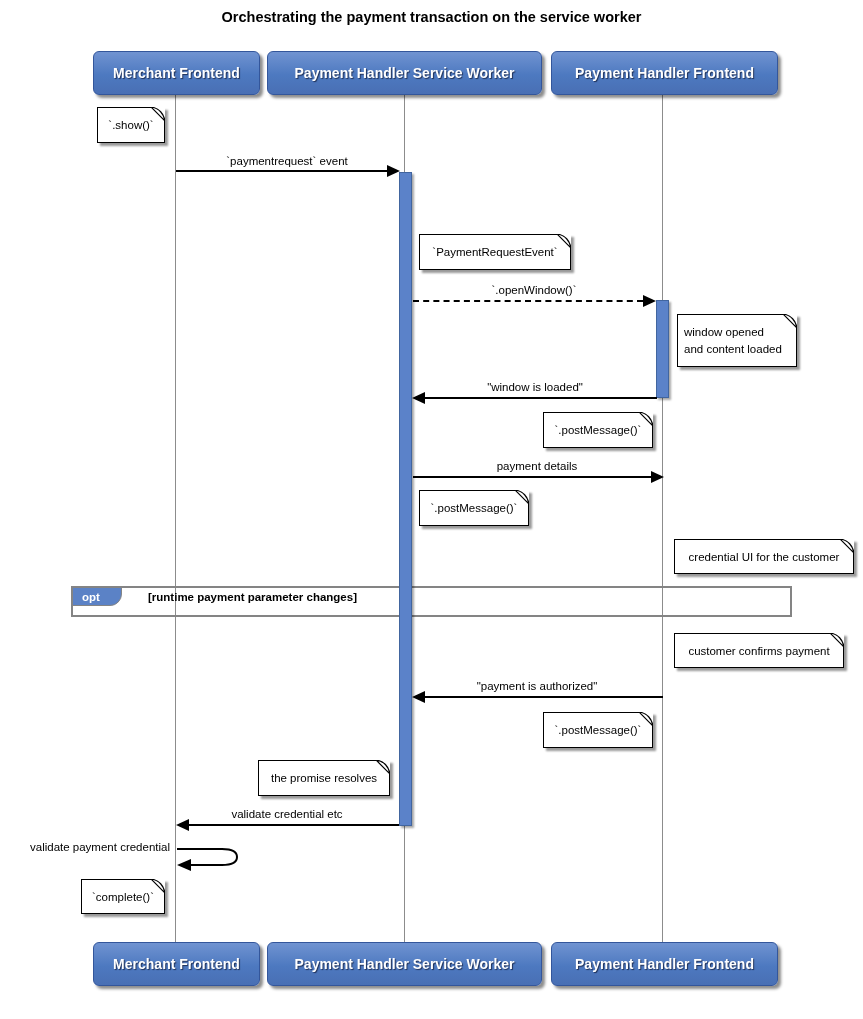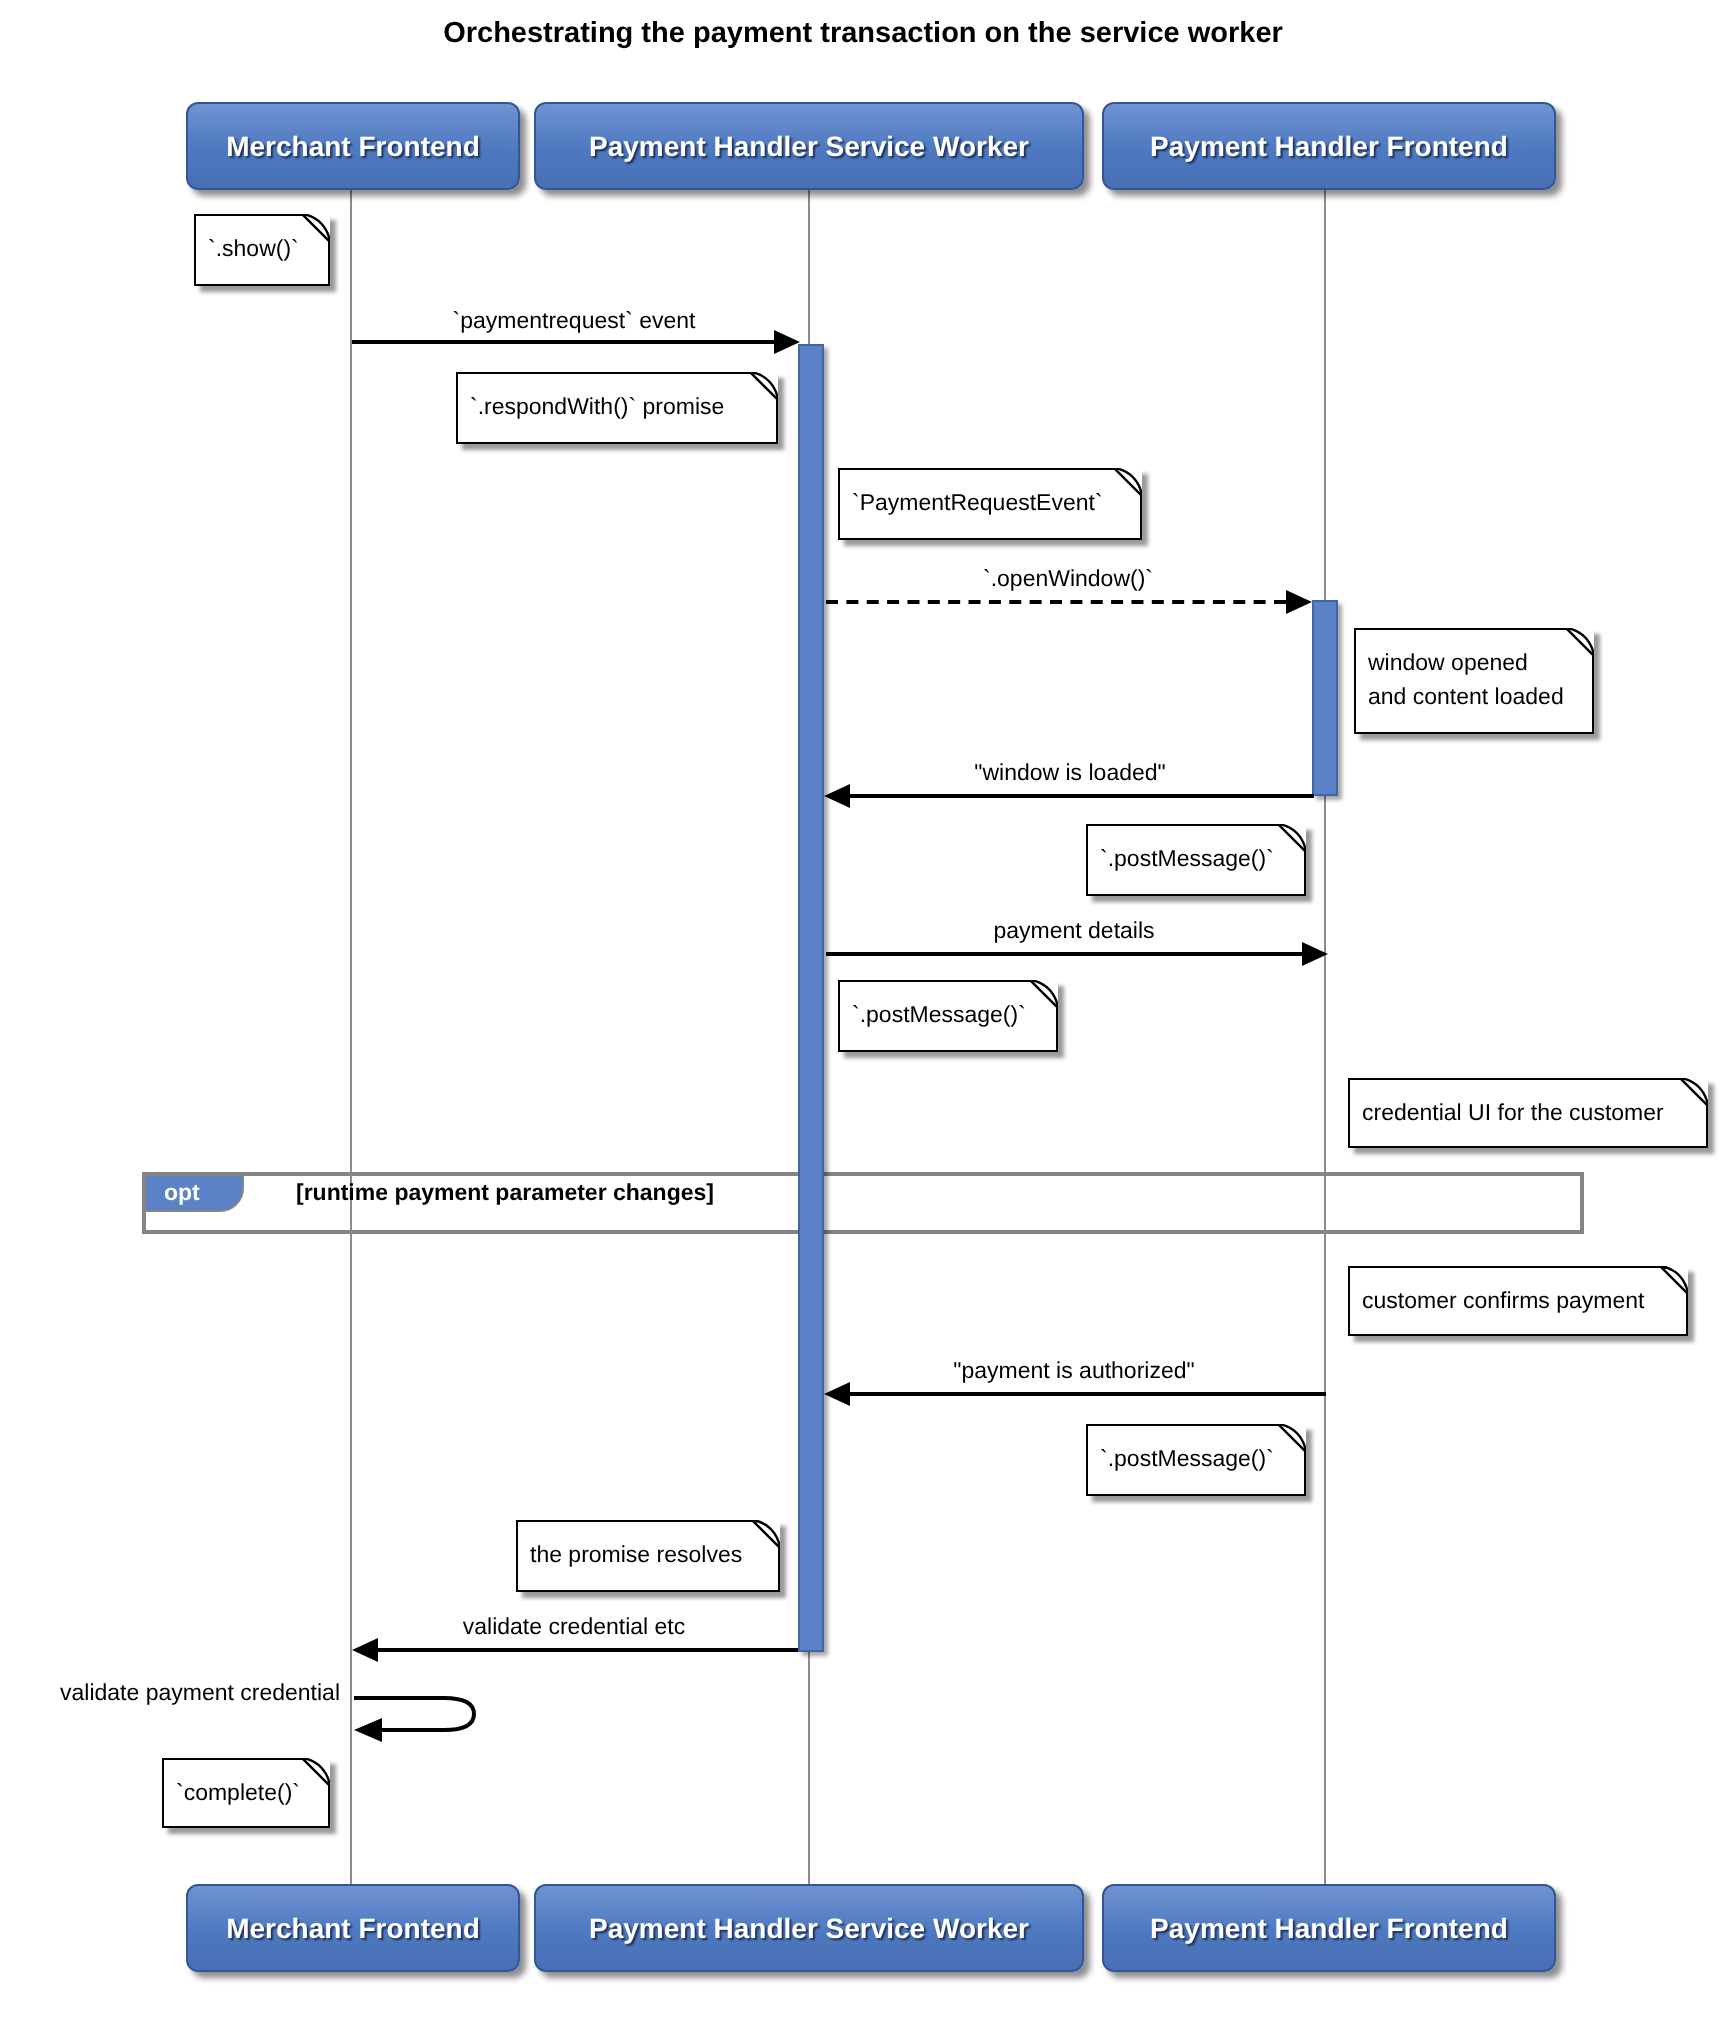--- a/index.html
+++ b/index.html
@@ -25,21 +25,21 @@
   .activation{
     position:absolute;width:13px;box-sizing:border-box;
     background:var(--activation-blue,#5b82c9);
     border:1px solid #41659f;
     box-shadow:2px 2px 2px rgba(0,0,0,0.35);
     z-index:4;
   }
   .note{
     position:absolute;background:#fff;border:1px solid #000;
     box-shadow:3px 3px 2px rgba(0,0,0,0.4);
-    font-size:11.5px;display:flex;align-items:center;
+    font-size:11.5px;display:flex;align-items:center;justify-content:center;
     padding:0 6px;box-sizing:border-box;white-space:nowrap;z-index:6;
   }
   .note.multiline{flex-direction:column;align-items:flex-start;justify-content:center;line-height:1.45;}
   .fold{position:absolute;top:-1px;right:-1px;}
   .msg-line{position:absolute;height:2px;background:#000;z-index:5;}
   .msg-line.dashed{height:0;background:none;border-top:2px dashed #000;}
   .arrowhead{position:absolute;width:0;height:0;border-top:6px solid transparent;border-bottom:6px solid transparent;z-index:5;}
   .arrowhead.right{border-left:13px solid #000;}
   .arrowhead.left{border-right:13px solid #000;}
   .msg-label{
@@ -123,27 +123,20 @@
   </svg>
 
   <div class="note" style="left:97px;top:107px;width:68px;height:36px;">
     <svg class="fold" width="14" height="14" viewBox="0 0 14 14">
         <path d="M0,0 L14,0 L14,14 Z" fill="#fff"></path>
         <path d="M0,0 C8,1 13,7 14,14 Z" fill="#fff" stroke="#000" stroke-width="1.2"></path>
       </svg>
     <span>`.show()`</span>
   </div>
 
-  <div class="note" style="left:228px;top:186px;width:161px;height:36px;">
-    <svg class="fold" width="14" height="14" viewBox="0 0 14 14">
-        <path d="M0,0 L14,0 L14,14 Z" fill="#fff"></path>
-        <path d="M0,0 C8,1 13,7 14,14 Z" fill="#fff" stroke="#000" stroke-width="1.2"></path>
-      </svg>
-    <span>`.respondWith()` promise</span>
-  </div>
 
   <div class="note" style="left:419px;top:234px;width:152px;height:36px;">
     <svg class="fold" width="14" height="14" viewBox="0 0 14 14">
         <path d="M0,0 L14,0 L14,14 Z" fill="#fff"></path>
         <path d="M0,0 C8,1 13,7 14,14 Z" fill="#fff" stroke="#000" stroke-width="1.2"></path>
       </svg>
     <span>`PaymentRequestEvent`</span>
   </div>
 
   <div class="note multiline" style="left:677px;top:314px;width:120px;height:53px;">

